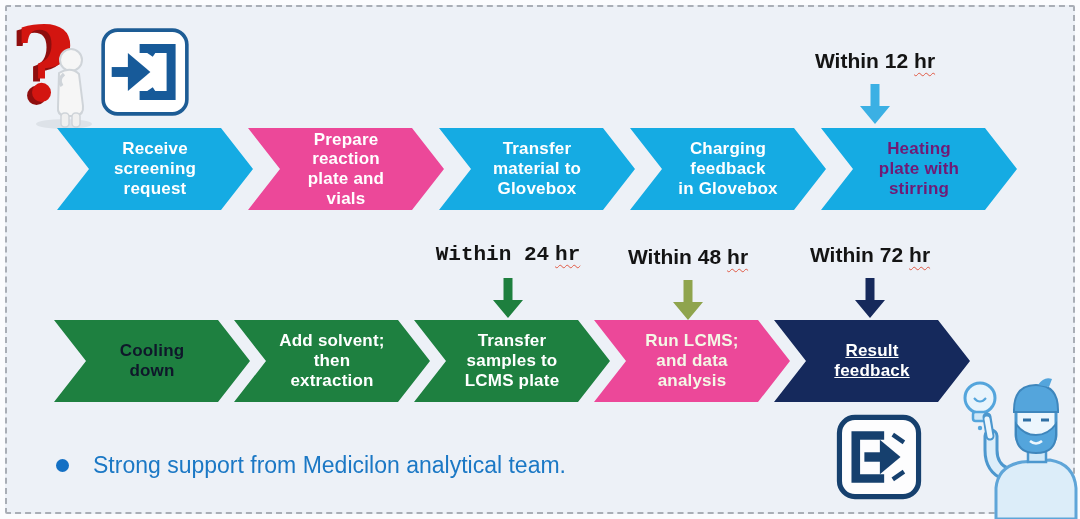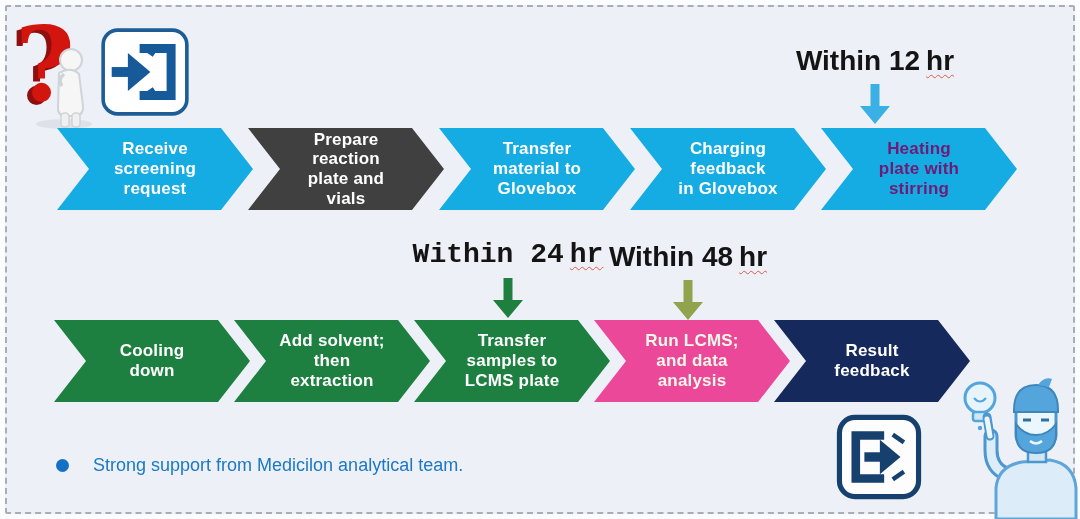--- a/index.html
+++ b/index.html
@@ -23,35 +23,35 @@
   }
   .chev + .chev { margin-left:-16px; }
   .step-label {
     display:block; width:100%; text-align:center;
     font-size:17px; font-weight:bold; line-height:1.16; white-space:pre-line;
     letter-spacing:0.2px;
   }
 
   
   .milestone { position:absolute; width:200px; text-align:center; }
-  .m-label { font-size:28px; font-weight:bold; color:#141414; line-height:26px; white-space:nowrap; }
+  .m-label { font-size:21px; font-weight:bold; color:#141414; line-height:26px; white-space:nowrap; }
   .m-unit {
     margin-left:6px;
     text-decoration-line:underline; text-decoration-style:wavy;
     text-decoration-color:#e05a45; text-decoration-thickness:1px; text-underline-offset:4px;
   }
   .m-arrow {
     width:30px; height:40px; margin:10px auto 0;
     clip-path: polygon(35% 0, 65% 0, 65% 55%, 100% 55%, 50% 100%, 0 55%, 35% 55%);
   }
 
   
   .footnote { position:absolute; left:56px; top:452px; display:flex; align-items:center; height:26px; }
   .footnote .dot { width:13px; height:13px; border-radius:50%; background:#1470c4; flex:0 0 auto; }
-  .footnote .ftext { margin-left:24px; font-size:18px; }
+  .footnote .ftext { margin-left:24px; font-size:23px; }
 </style>
 </head>
 <body>
 
 <div class="canvas">
 
   <div class="panel" style="background: rgb(237, 241, 247); border-color: rgb(169, 174, 182);"></div>
 
   <div class="icon-abs" style="left:8px; top:16px;">
     <svg width="92" height="118" viewBox="0 0 92 118">
@@ -83,21 +83,21 @@
     </div>
     <div class="m-arrow" style="background: rgb(59, 176, 228);"></div>
   </div>
 
   <div class="flow-row" style="left:57px; top:128px;gap:11px;">
     <div class="chev" style="background: rgb(21, 171, 227); color: rgb(255, 255, 255);">
       <span class="step-label">Receive
 screening
 request</span>
     </div>
-    <div class="chev" style="background: #404040; color: rgb(255, 255, 255);">
+    <div class="chev" style="background: #ec4899; color: rgb(255, 255, 255);">
       <span class="step-label">Prepare
 reaction
 plate and
 vials</span>
     </div>
     <div class="chev" style="background: rgb(21, 171, 227); color: rgb(255, 255, 255);">
       <span class="step-label">Transfer
 material to
 Glovebox</span>
     </div>
@@ -118,42 +118,48 @@
       <span>Within 24</span><span class="m-unit">hr</span>
     </div>
     <div class="m-arrow" style="background: rgb(30, 127, 62);"></div>
   </div>
   <div class="milestone" style="left:588px; top:244px;">
     <div class="m-label">
       <span>Within 48</span><span class="m-unit">hr</span>
     </div>
     <div class="m-arrow" style="background: rgb(143, 164, 77);"></div>
   </div>
+  <div class="milestone" style="left:770px; top:242px;">
+    <div class="m-label">
+      <span>Within 72</span><span class="m-unit">hr</span>
+    </div>
+    <div class="m-arrow" style="background: rgb(22, 41, 91);"></div>
+  </div>
 
   <div class="flow-row" style="left:54px; top:320px;">
-    <div class="chev" style="background: rgb(30, 128, 64); color: #ffffff;">
+    <div class="chev" style="background: rgb(30, 128, 64); color: #0f172a;">
       <span class="step-label">Cooling
 down</span>
     </div>
     <div class="chev" style="background: rgb(30, 128, 64); color: rgb(255, 255, 255);">
       <span class="step-label">Add solvent;
 then
 extraction</span>
     </div>
     <div class="chev" style="background: rgb(30, 128, 64); color: rgb(255, 255, 255);">
       <span class="step-label">Transfer
 samples to
 LCMS plate</span>
     </div>
     <div class="chev" style="background: #ec4899; color: rgb(244, 248, 230);">
       <span class="step-label">Run LCMS;
 and data
 analysis</span>
     </div>
-    <div class="chev" style="background: rgb(21, 41, 92); color: rgb(255, 255, 255);">
+    <div class="chev" style="background: rgb(21, 41, 92); color: rgb(255, 255, 255); text-decoration: underline;">
       <span class="step-label">Result
 feedback</span>
     </div>
   </div>
 
   <div class="icon-abs" style="left:836px; top:414px;">
     <svg width="86" height="86" viewBox="0 0 100 100">
       <rect x="4" y="4" width="92" height="92" rx="18" fill="#fdfdfe" stroke="#16406e" stroke-width="6"></rect>
       <polyline points="56,25 23,25 23,75 56,75" fill="none" stroke="#16406e" stroke-width="10"></polyline>
       <line x1="33" y1="50" x2="56" y2="50" stroke="#16406e" stroke-width="11"></line>

